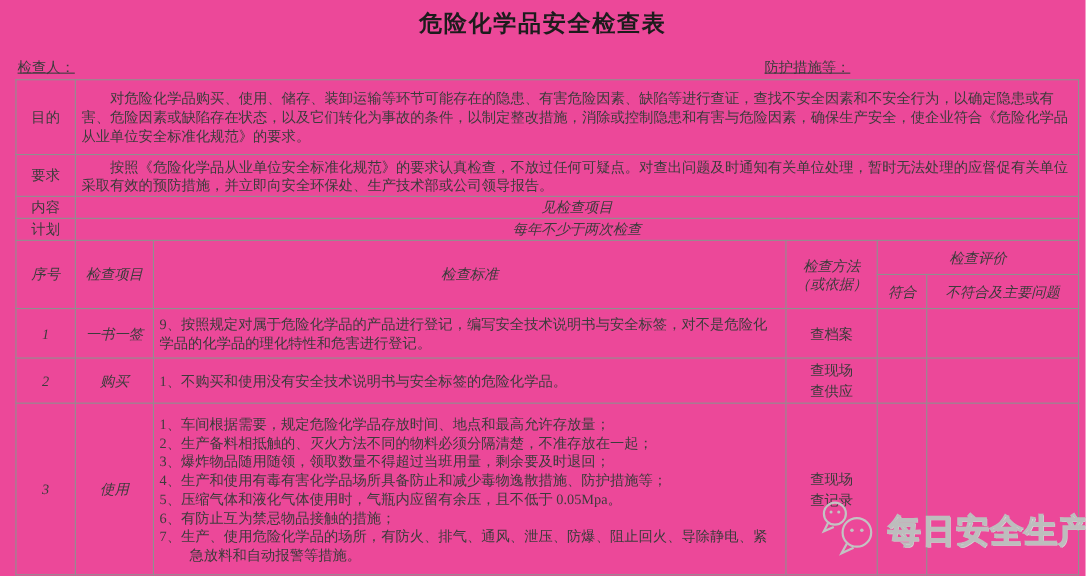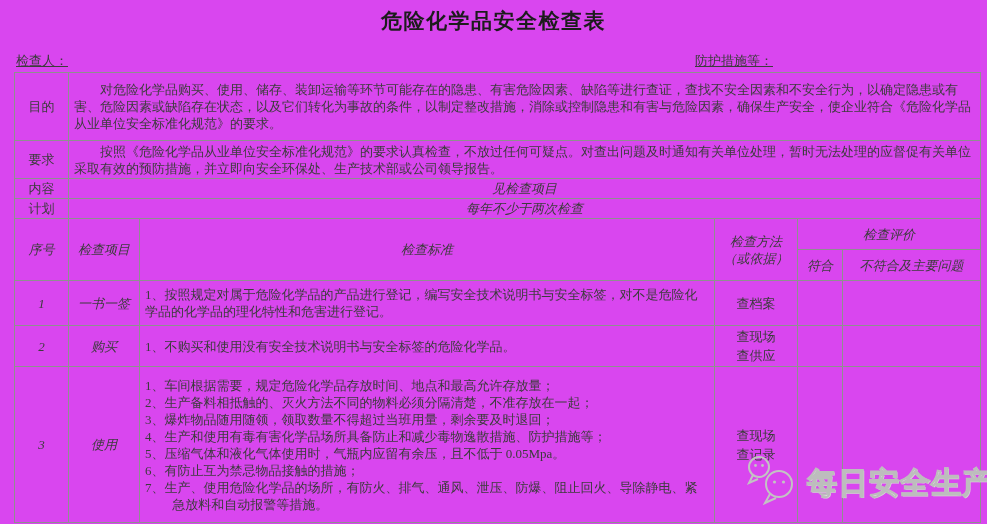--- a/index.html
+++ b/index.html
@@ -2,21 +2,21 @@
 <html><head>
 <meta charset="utf-8">
 <style>
   html,body{margin:0;padding:0;background:#ffffff;}
   body{
     width:987px;height:524px;
     font-family:"Liberation Serif","DejaVu Serif",serif;
     color:#3c3c3c;
     -webkit-font-smoothing:antialiased;
   }
-  .page{position:relative;width:987px;height:524px;background:#d946ef;overflow:hidden;}
+  .page{position:relative;width:987px;height:524px;background:#ec4899;overflow:hidden;}
 
   .title{
     position:absolute;top:7px;left:0;width:100%;
     text-align:center;font-size:21px;font-weight:bold;color:#1c1c1c;
     letter-spacing:1.5px;
   }
 
   .info-row{position:absolute;top:52px;left:0;width:987px;height:18px;font-size:13px;}
   .info-row .lbl{position:absolute;top:0;white-space:nowrap;text-decoration:underline;}
   .lbl-inspector{left:16px;}
@@ -110,21 +110,21 @@
     </tr>
     <tr style="height:31px">
       <td class="c">符合</td>
       <td class="c">不符合及主要问题</td>
     </tr>
 
     <tr style="height:45px">
       <td class="c">1</td>
       <td class="c">一书一签</td>
       <td class="std-cell">
-        <div>1、按照规定对属于危险化学品的产品进行登记，编写安全技术说明书与安全标签，对不是危险化学品的化学品的理化特性和危害进行登记。</div>
+        <div>9、按照规定对属于危险化学品的产品进行登记，编写安全技术说明书与安全标签，对不是危险化学品的化学品的理化特性和危害进行登记。</div>
       </td>
       <td class="method-cell">
         <div>查档案</div>
       </td>
       <td></td>
       <td></td>
     </tr>
 
     <tr style="height:37px">
       <td class="c">2</td>

